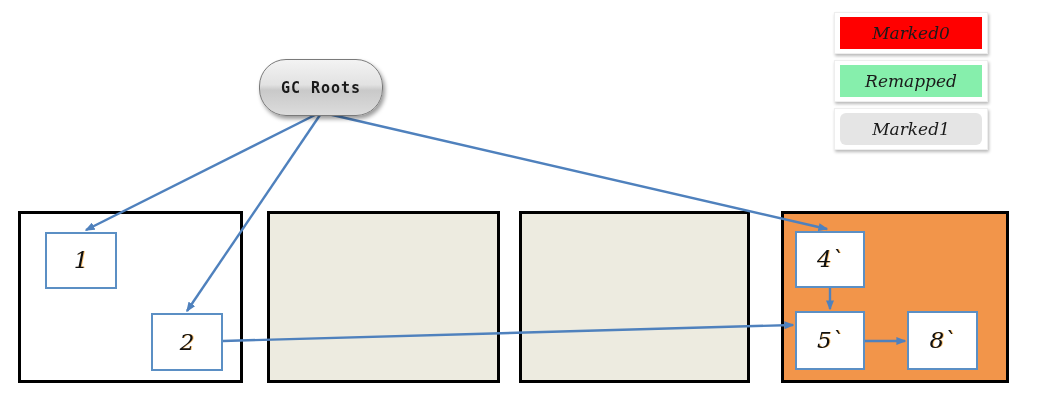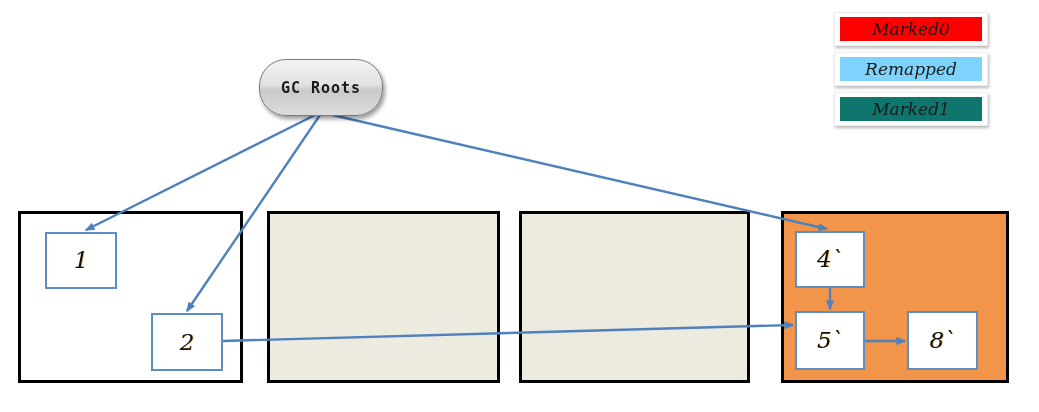--- a/index.html
+++ b/index.html
@@ -93,21 +93,21 @@
   .legend-item {
     position: relative;
     background: #ffffff;
     border: 1px solid #eeeeee;
     box-shadow: 1px 2px 3px rgba(0,0,0,0.28);
     padding: 4px 5px;
     margin-bottom: 6px;
     box-sizing: border-box;
   }
   .legend-swatch {
-    height: 24px;
+    height: 32px;
     display: flex;
     align-items: center;
     justify-content: center;
   }
   .legend-label {
     font-family: "DejaVu Serif", serif;
     font-style: italic;
     font-size: 17px;
     color: #1a1a1a;
     white-space: nowrap;
@@ -169,26 +169,26 @@
 
   <div class="legend">
 
     <div class="legend-item">
       <div class="legend-swatch" style="background:#FF0000;">
         <span class="legend-label">Marked0</span>
       </div>
     </div>
 
     <div class="legend-item">
-      <div class="legend-swatch" style="background:#7dd3fc;">
+      <div class="legend-swatch" style="background:#86efac;">
         <span class="legend-label">Remapped</span>
       </div>
     </div>
 
     <div class="legend-item">
-      <div class="legend-swatch" style="background:#0f766e;">
+      <div class="legend-swatch" style="background:#e5e5e5;border-radius:6px;">
         <span class="legend-label">Marked1</span>
       </div>
     </div>
 
   </div>
 
 </div>
 
 </body></html>

